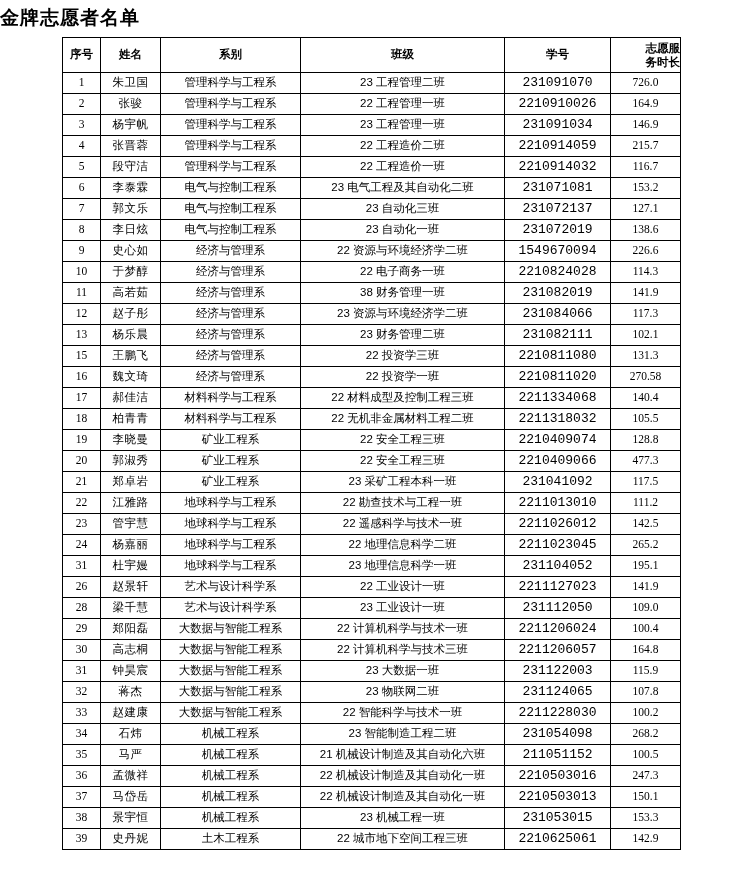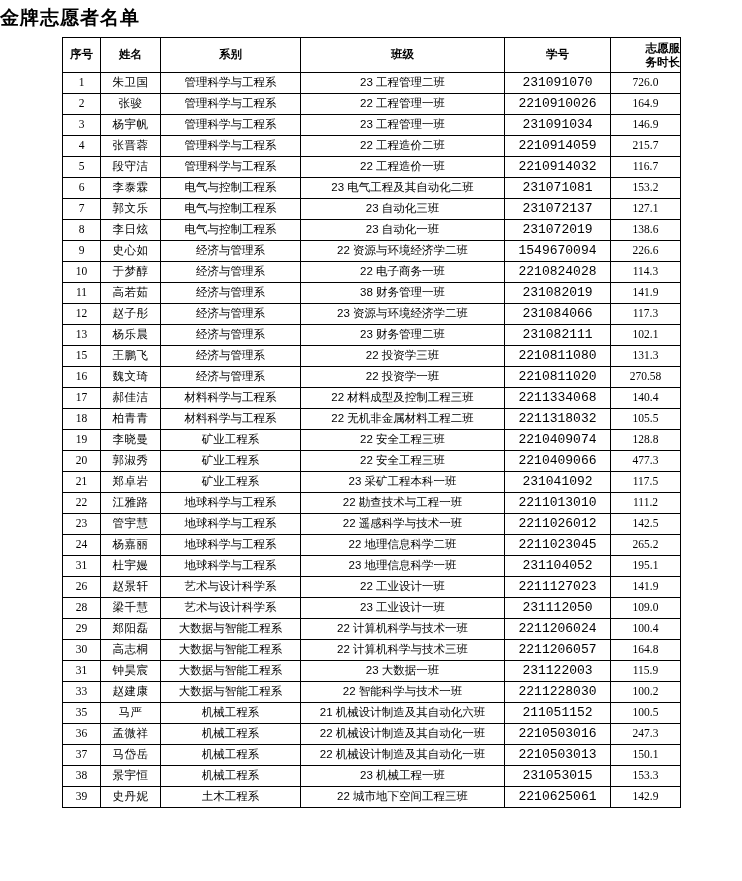--- a/index.html
+++ b/index.html
@@ -328,26 +328,42 @@
           </tr>
           <tr>
             <td class="cell-idx">31</td>
             <td class="cell-name">钟昊宸</td>
             <td class="cell-dept">大数据与智能工程系</td>
             <td class="cell-class">23 大数据一班</td>
             <td class="cell-sid">231122003</td>
             <td class="cell-hours">115.9</td>
           </tr>
           <tr>
+            <td class="cell-idx">32</td>
+            <td class="cell-name">蒋杰</td>
+            <td class="cell-dept">大数据与智能工程系</td>
+            <td class="cell-class">23 物联网二班</td>
+            <td class="cell-sid">231124065</td>
+            <td class="cell-hours">107.8</td>
+          </tr>
+          <tr>
             <td class="cell-idx">33</td>
             <td class="cell-name">赵建康</td>
             <td class="cell-dept">大数据与智能工程系</td>
             <td class="cell-class">22 智能科学与技术一班</td>
             <td class="cell-sid">2211228030</td>
             <td class="cell-hours">100.2</td>
+          </tr>
+          <tr>
+            <td class="cell-idx">34</td>
+            <td class="cell-name">石炜</td>
+            <td class="cell-dept">机械工程系</td>
+            <td class="cell-class">23 智能制造工程二班</td>
+            <td class="cell-sid">231054098</td>
+            <td class="cell-hours">268.2</td>
           </tr>
           <tr>
             <td class="cell-idx">35</td>
             <td class="cell-name">马严</td>
             <td class="cell-dept">机械工程系</td>
             <td class="cell-class">21 机械设计制造及其自动化六班</td>
             <td class="cell-sid">211051152</td>
             <td class="cell-hours">100.5</td>
           </tr>
           <tr>

